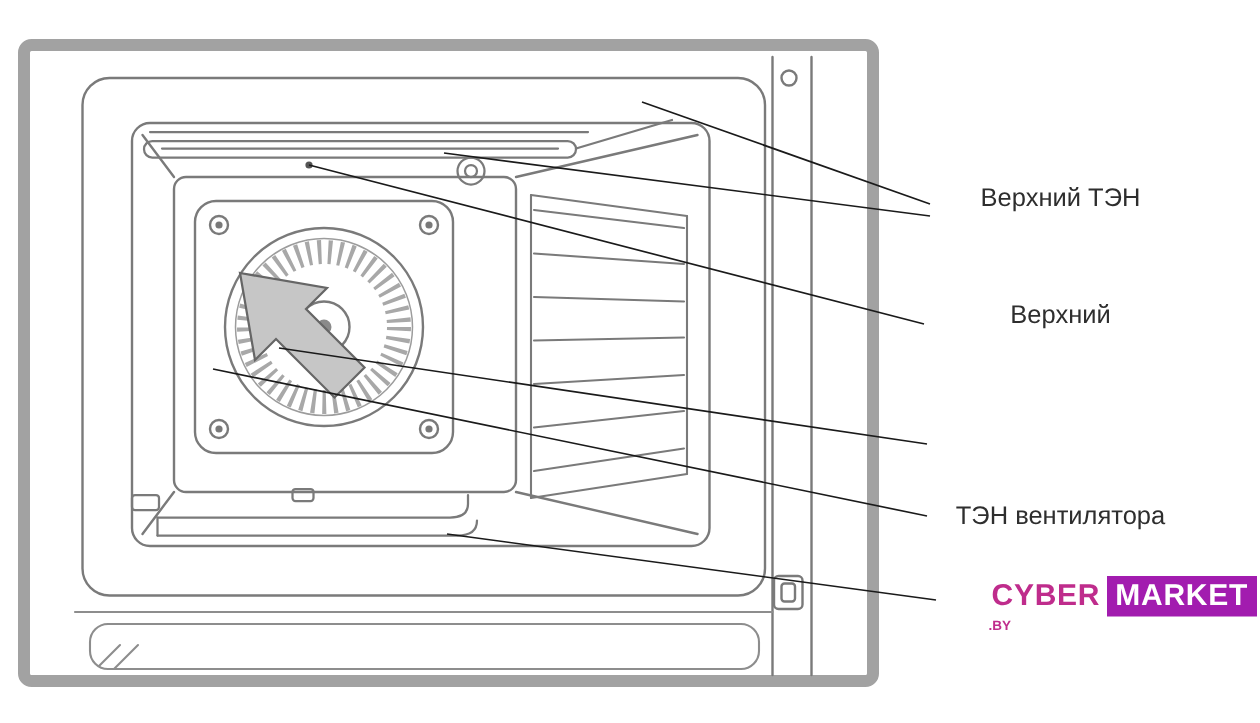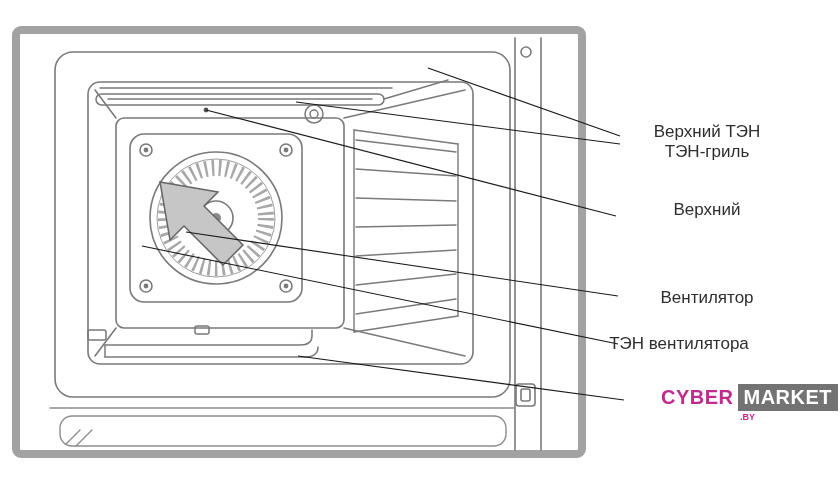--- a/index.html
+++ b/index.html
@@ -10,22 +10,22 @@
   svg.diagram{position:absolute;left:0;top:0;}
   .label{
     position:absolute;color:#2e2e2e;font-size:17px;line-height:1.18;
     text-align:center;white-space:nowrap;
   }
   .label span{display:block;}
   .label.left{text-align:left;margin-left:32px;}
   .logo{position:absolute;left:656px;top:383px;background:#ffffff;padding:1px 3px 0 3px;}
   .logo-row{display:flex;align-items:stretch;}
   .logo-cyber{color:#bf2c8c;font-weight:bold;font-size:20px;padding:2px 4px 2px 2px;letter-spacing:.5px;}
-  .logo-market{background:#737373;color:#ffffff;font-weight:bold;font-size:20px;padding:2px 6px;letter-spacing:.5px;}
-  .logo-by{display:block;text-align:center;color:#bf2c8c;font-size:9px;font-weight:bold;padding-right:2px;margin-top:1px;}
+  .logo-market{background:#a21caf;color:#ffffff;font-weight:bold;font-size:20px;padding:2px 6px;letter-spacing:.5px;}
+  .logo-by{display:block;text-align:left;color:#bf2c8c;font-size:9px;font-weight:bold;padding-right:2px;margin-top:1px;}
 </style>
 </head>
 <body>
 
 <div class="canvas">
 
   <svg class="diagram" width="840" height="482" viewBox="0 0 840 482">
 
     <g fill="none" stroke="#a2a2a2">
       <rect x="16" y="30" width="566" height="424" rx="5" stroke-width="8"></rect>
@@ -113,32 +113,28 @@
       <line x1="620" y1="144" x2="296" y2="102"></line>
       <line x1="616" y1="216" x2="206" y2="110"></line>
       <line x1="618" y1="296" x2="186" y2="232"></line>
       <line x1="618" y1="344" x2="142" y2="246"></line>
       <line x1="624" y1="400" x2="298" y2="356"></line>
     </g>
   </svg>
 
   <div class="label" style="left:612px;top:122px;width:190px;">
     <span>Верхний ТЭН</span>
-    <span>ТЭН-гриль</span>
   </div>
 
   <div class="label" style="left:612px;top:200px;width:190px;">
     <span>Верхний</span>
   </div>
 
-  <div class="label" style="left:612px;top:288px;width:190px;">
-    <span>Вентилятор</span>
-  </div>
 
-  <div class="label" style="left:584px;top:334px;width:190px;">
+  <div class="label" style="left:612px;top:334px;width:190px;">
     <span>ТЭН вентилятора</span>
   </div>
 
   <div class="label left" style="left:626px;top:392px;width:40px;">
     <span>Ни</span>
   </div>
 
   <div class="logo">
     <div class="logo-row">
       <span class="logo-cyber">CYBER</span>

